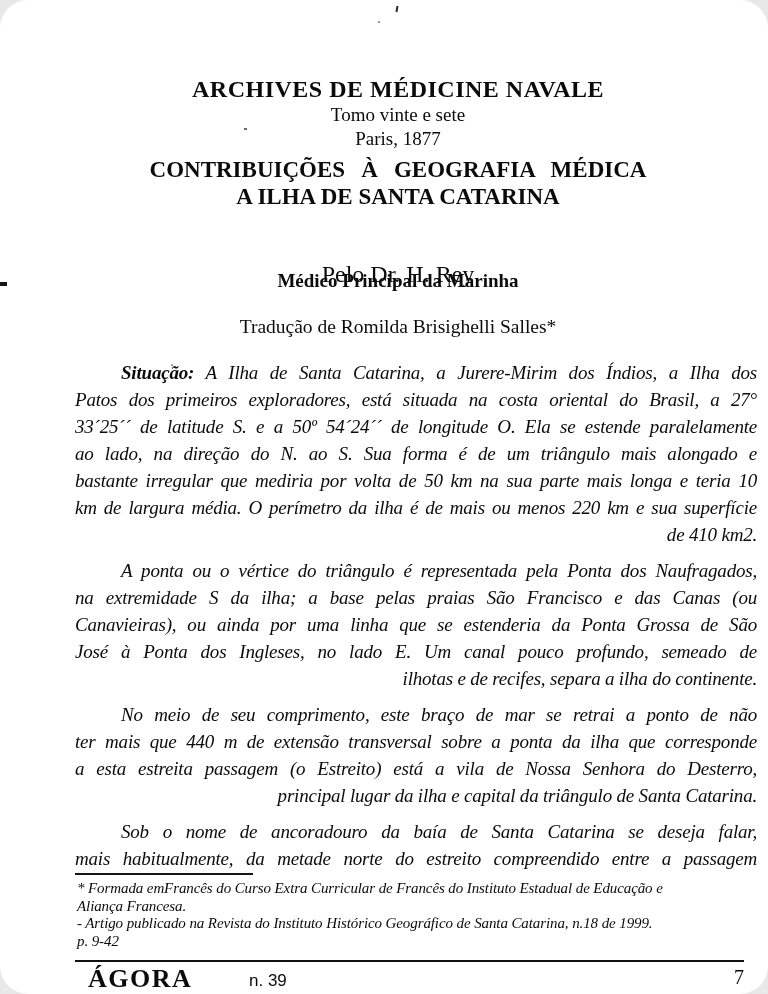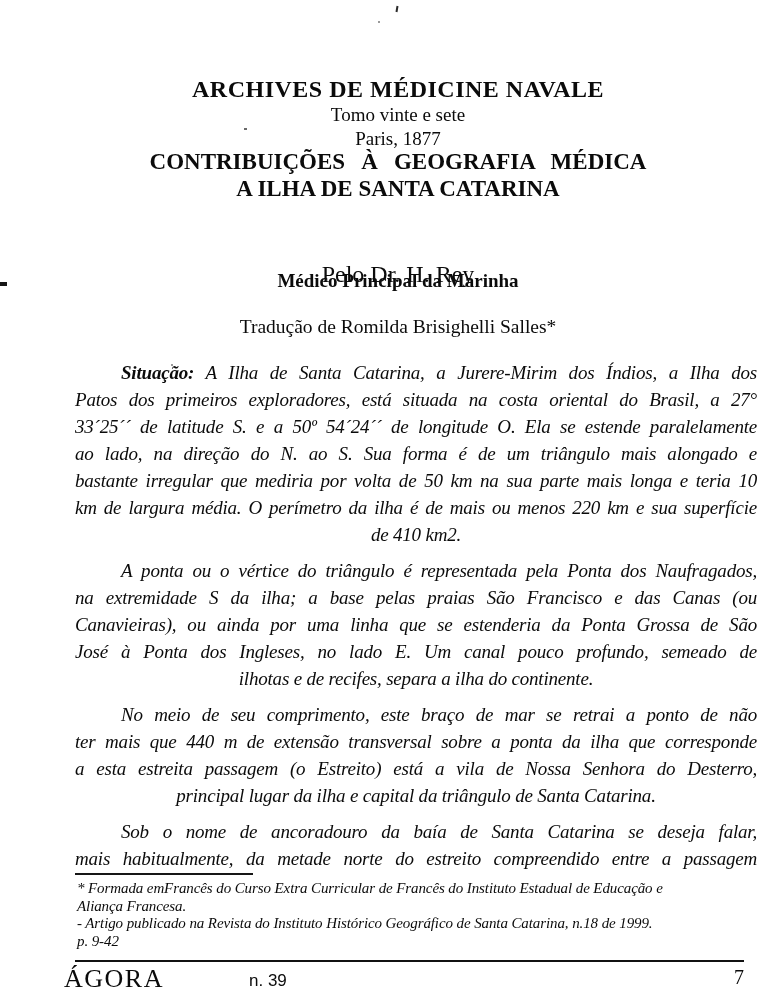--- a/index.html
+++ b/index.html
@@ -4,46 +4,47 @@
 <style>
   html,body{margin:0;padding:0;background:#e8e8e8;}
   .page{
     position:relative;
     width:768px;height:994px;
     background:#ffffff;
     font-family:"Liberation Serif","DejaVu Serif",serif;
     color:#0b0b0b;
     overflow:hidden;
     margin:0 auto;
+    border-radius:28px;
   }
   .abs{position:absolute;}
   .center{text-align:center;}
   
   .journal-title{top:76px;left:62px;width:672px;font-size:24px;font-weight:bold;letter-spacing:.5px;line-height:26px;}
   .volume-line{top:104px;left:62px;width:672px;font-size:19px;line-height:22px;}
   .place-line{top:128px;left:62px;width:672px;font-size:19px;line-height:22px;}
-  .article-title{top:148px;left:62px;width:672px;font-size:23px;font-weight:bold;line-height:27px;}
+  .article-title{top:156px;left:62px;width:672px;font-size:23px;font-weight:bold;line-height:27px;}
   .article-title .wide{word-spacing:.45em;}
   .author-line{top:242px;left:62px;width:672px;font-size:24px;line-height:24px;margin-top:20px;}
   .author-role{top:270px;left:62px;width:672px;font-size:19px;line-height:22px;font-weight:bold;}
   .translation-credit{top:316px;left:62px;width:672px;font-size:19.5px;line-height:22px;}
   
   .body-text{top:359px;left:75px;width:682px;font-size:19px;line-height:27px;letter-spacing:-0.2px;}
   .para{margin:0 0 9px 0;padding:0;font-style:italic;}
   .ln{white-space:normal;}
   .jf{text-align:justify;text-align-last:justify;}
-  .jl{text-align:center;}
+  .jl{text-align:right;}
   .ind{text-indent:46px;}
   .bold{font-weight:bold;}
   
   .footnote-rule{top:873px;left:75px;width:178px;height:0;border-top:2px solid #161616;}
   .footnote{top:880px;left:77px;width:678px;font-size:15px;line-height:17.5px;letter-spacing:-0.1px;font-style:italic;}
   
   .footer-rule{top:960px;left:75px;width:669px;height:0;border-top:2.5px solid #111;}
-  .footer-journal{top:966px;left:64px;font-size:26px;font-weight:normal;letter-spacing:1.5px;line-height:26px;}
+  .footer-journal{top:966px;left:88px;font-size:26px;font-weight:bold;letter-spacing:1.5px;line-height:26px;}
   .footer-issue{top:972px;left:205px;font-size:17px;font-family:"Liberation Sans","DejaVu Sans",sans-serif;line-height:18px;margin-left:44px;}
   .footer-page{top:966px;left:75px;width:669px;text-align:right;font-size:20px;line-height:22px;}
   
   .art{background:#2a2a2a;}
   .art-apostrophe{top:6px;left:396px;width:2px;height:6px;transform:rotate(10deg);}
   .art-dot-top{top:21px;left:378px;width:2px;height:2px;background:#9a9a9a;}
   .art-dot-paris{top:128px;left:244px;width:3px;height:2px;background:#6a6a6a;}
   .art-edge-dash{top:282px;left:0;width:7px;height:4px;background:#161616;}
   .art-dot-trad{top:364px;left:171px;width:2px;height:2px;background:#9a9a9a;}
 </style>

